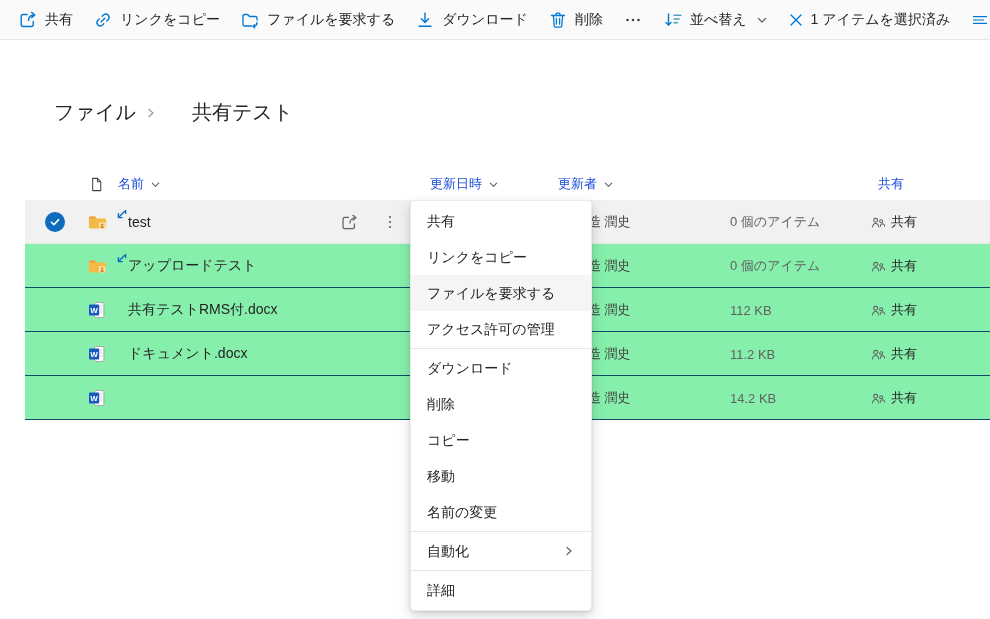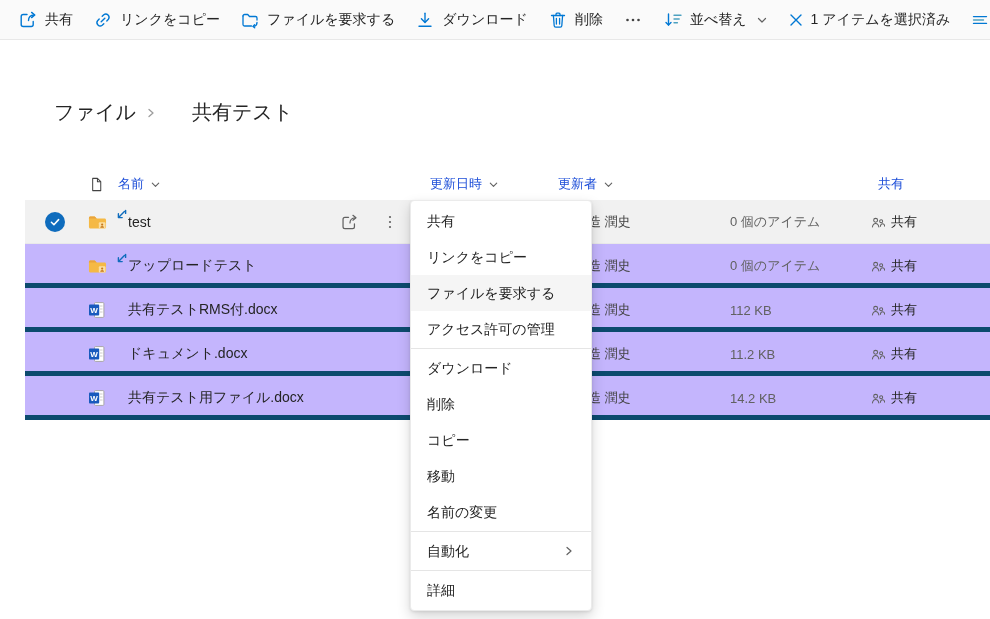--- a/index.html
+++ b/index.html
@@ -26,29 +26,29 @@
   
   .thead { position:absolute; top:168px; left:25px; right:0; height:32px; font-size:13px; color:#1d4ed8; }
   .thead .hcell { position:absolute; top:0; height:32px; display:flex; align-items:center; gap:6px; white-space:nowrap; cursor:pointer; }
   .h-icon   { left:63px; }
   .h-name   { left:93px; }
   .h-mod    { left:405px; }
   .h-mby    { left:533px; }
   .h-size   { left:705px;margin-top:48px; }
   .h-share  { left:853px; }
 
-  .row { position:absolute; left:25px; right:0; height:44px; border-bottom:5px solid #0c4a6e; background:#c4b5fd; }
+  .row { position:absolute; left:25px; right:0; height:44px; border-bottom:1px solid #0c4a6e; background:#86efac; }
   .row.selected { background:#f1f1f1; border-bottom:1px solid #e9e9e9; }
   .row .cell { position:absolute; top:0; height:44px; display:flex; align-items:center; white-space:nowrap; }
   .c-check  { left:12px; width:36px; justify-content:center; cursor:pointer; }
   .c-icon   { left:62px; }
   .c-name   { left:103px; font-size:14px; color:#242424; cursor:pointer; }
   .c-share  { left:315px; cursor:pointer; }
   .c-dots   { left:357px; cursor:pointer; }
-  .c-mby    { left:563px; font-size:13px; color:#424242; }
+  .c-mby    { left:563px; font-size:13px; color:#424242;font-family:Liberation Serif, serif; }
   .c-size   { left:705px; font-size:13px; color:#616161; }
   .c-sharing{ left:845px; font-size:13px; color:#242424; gap:6px; cursor:pointer; }
   .newind { position:absolute; left:90px; top:7px; }
   .checkcircle { width:20px; height:20px; border-radius:50%; background:#0f6cbd; display:flex; align-items:center; justify-content:center; }
 
   
   .menu { position:absolute; left:410px; top:200px; width:182px; background:#fff; z-index:20;
           border:1px solid #ebebeb; border-radius:4px; padding:2px 0;
           box-shadow:0 6px 14px rgba(0,0,0,.16), 0 1px 3px rgba(0,0,0,.10); }
   .mi { height:36px; line-height:36px; padding:0 16px; font-size:14px; color:#242424; cursor:pointer;
@@ -320,21 +320,20 @@
 
   <div class="row" style="top:376px">
     <span class="cell c-icon">
       <svg width="20" height="20" viewBox="0 0 20 20">
         <rect x="7.5" y="2.6" width="9.4" height="14.8" rx="1" fill="#fff" stroke="#A19F9D" stroke-width="0.9"></rect>
         <path d="M13 6 h2.5 M13 9 h2.5 M13 12 h2.5" stroke="#C8C6C4" stroke-width="0.9"></path>
         <rect x="2" y="4.6" width="10.2" height="10.8" rx="0.9" fill="#185ABD"></rect>
         <text x="7.1" y="13" font-size="8" font-weight="bold" fill="#fff" text-anchor="middle" font-family="Liberation Sans, sans-serif">W</text>
       </svg>
     </span>
-    <span class="cell c-name">共有テスト用ファイル.docx</span>
     <span class="cell c-mby">造 潤史</span>
     <span class="cell c-size">14.2 KB</span>
     <span class="cell c-sharing">
       <svg width="15" height="15" viewBox="0 0 16 16" fill="none" stroke="#616161" stroke-width="1.1" stroke-linecap="round">
         <circle cx="6" cy="5.7" r="2.1"></circle>
           <path d="M2.6 12.8 c.4-2.4 1.9-3.7 3.4-3.7 s3 1.3 3.4 3.7"></path>
         <circle cx="11.9" cy="6.7" r="1.6"></circle>
           <path d="M11 12.3 c.3-1.9 1.4-2.9 2.5-2.9 c1 0 2 .9 2.3 2.7"></path>
       </svg>
       <span>共有</span>

